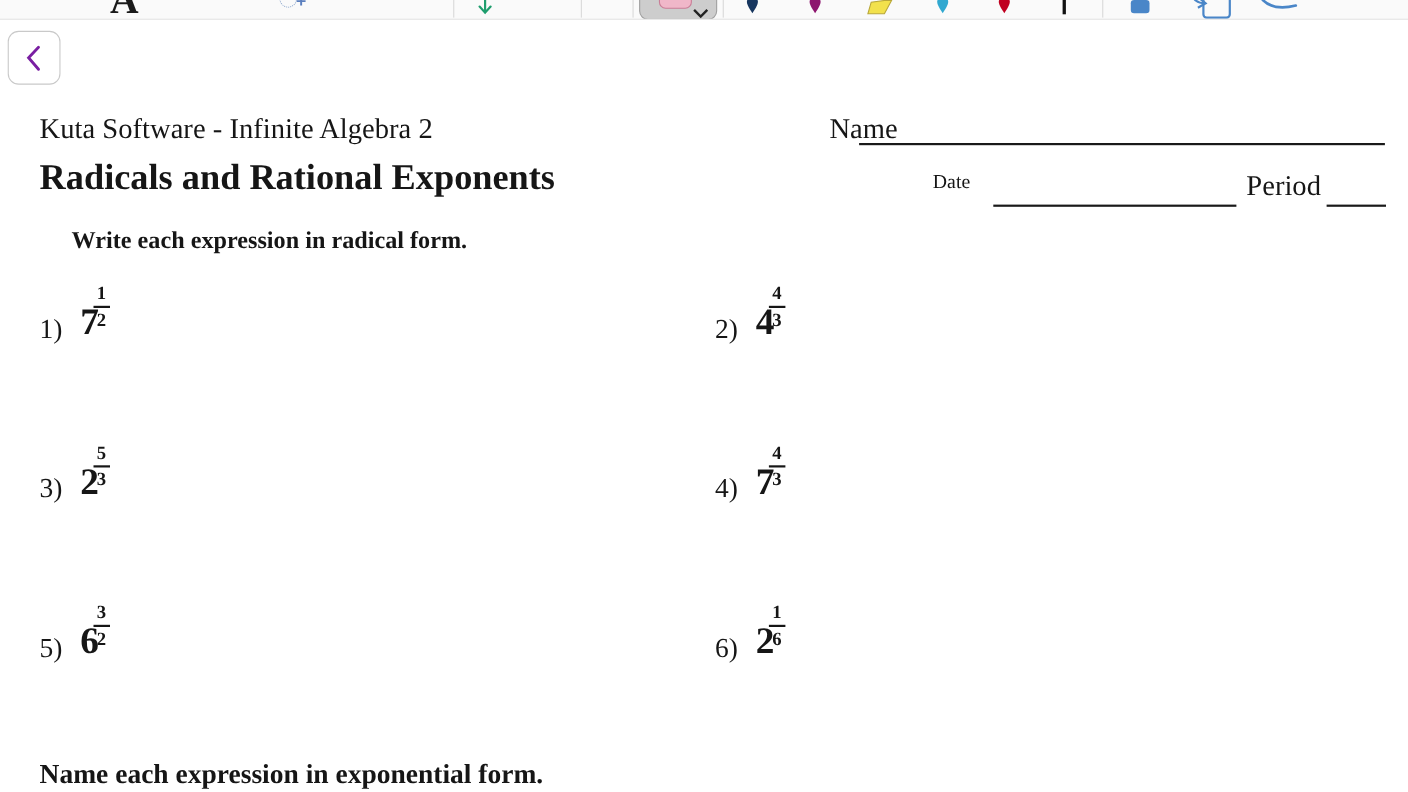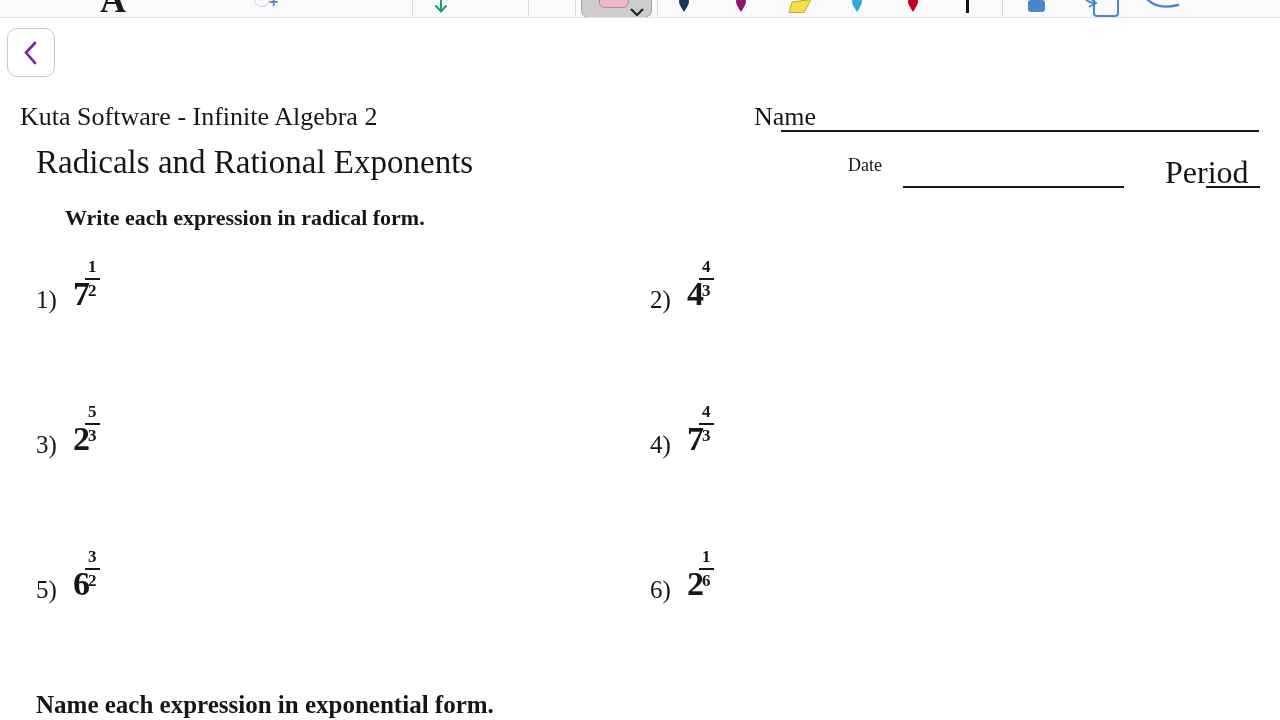--- a/index.html
+++ b/index.html
@@ -22,25 +22,25 @@
   .btn-chevron { position:absolute; left:47px; top:31px; }
   .ibar { left:966px; top:-2px; width:2.5px; height:15px; background:#111; }
   .blue-square { left:1028px; top:0px; width:17px; height:12px; background:#4a86c8; border-radius:3px; }
 
   
   .back-btn { position:absolute; left:7px; top:28px; width:48px; height:49px;
               background:#fff; border:1px solid #c9c9c9; border-radius:10px; cursor:pointer; }
 
   
   .doc-text { position:absolute; line-height:1; white-space:nowrap; }
-  .header-left { left:20px; top:104px; font-size:26px;text-align:center; }
+  .header-left { left:36px; top:104px; font-size:26px;text-align:center; }
   .name-label  { left:754px; top:104px; font-size:26px; }
-  .title       { left:36px; top:146px; font-size:33px; font-weight:normal; }
+  .title       { left:36px; top:146px; font-size:33px; font-weight:bold; }
   .date-label  { left:848px; top:156px; font-size:18px;text-align:center; }
-  .period-label{ left:1133px; top:156px; font-size:32px;margin-left:32px; }
+  .period-label{ left:1133px; top:156px; font-size:26px; }
   .sec1 { left:36px; top:207px; font-size:22px; font-weight:bold;margin-left:29px; }
   .sec2 { left:36px; top:692px; font-size:25px; font-weight:bold; }
   .blank { position:absolute; height:2px; background:#1a1a1a; }
   .name-line   { left:781px;  top:130px; width:478px; }
   .date-line   { left:903px;  top:186px; width:221px; }
   .period-line { left:1206px; top:186px; width:54px; }
 
   
   .problem { position:absolute; width:130px; height:64px; }
   .pno  { position:absolute; left:0; top:31px; font-size:25px; }

